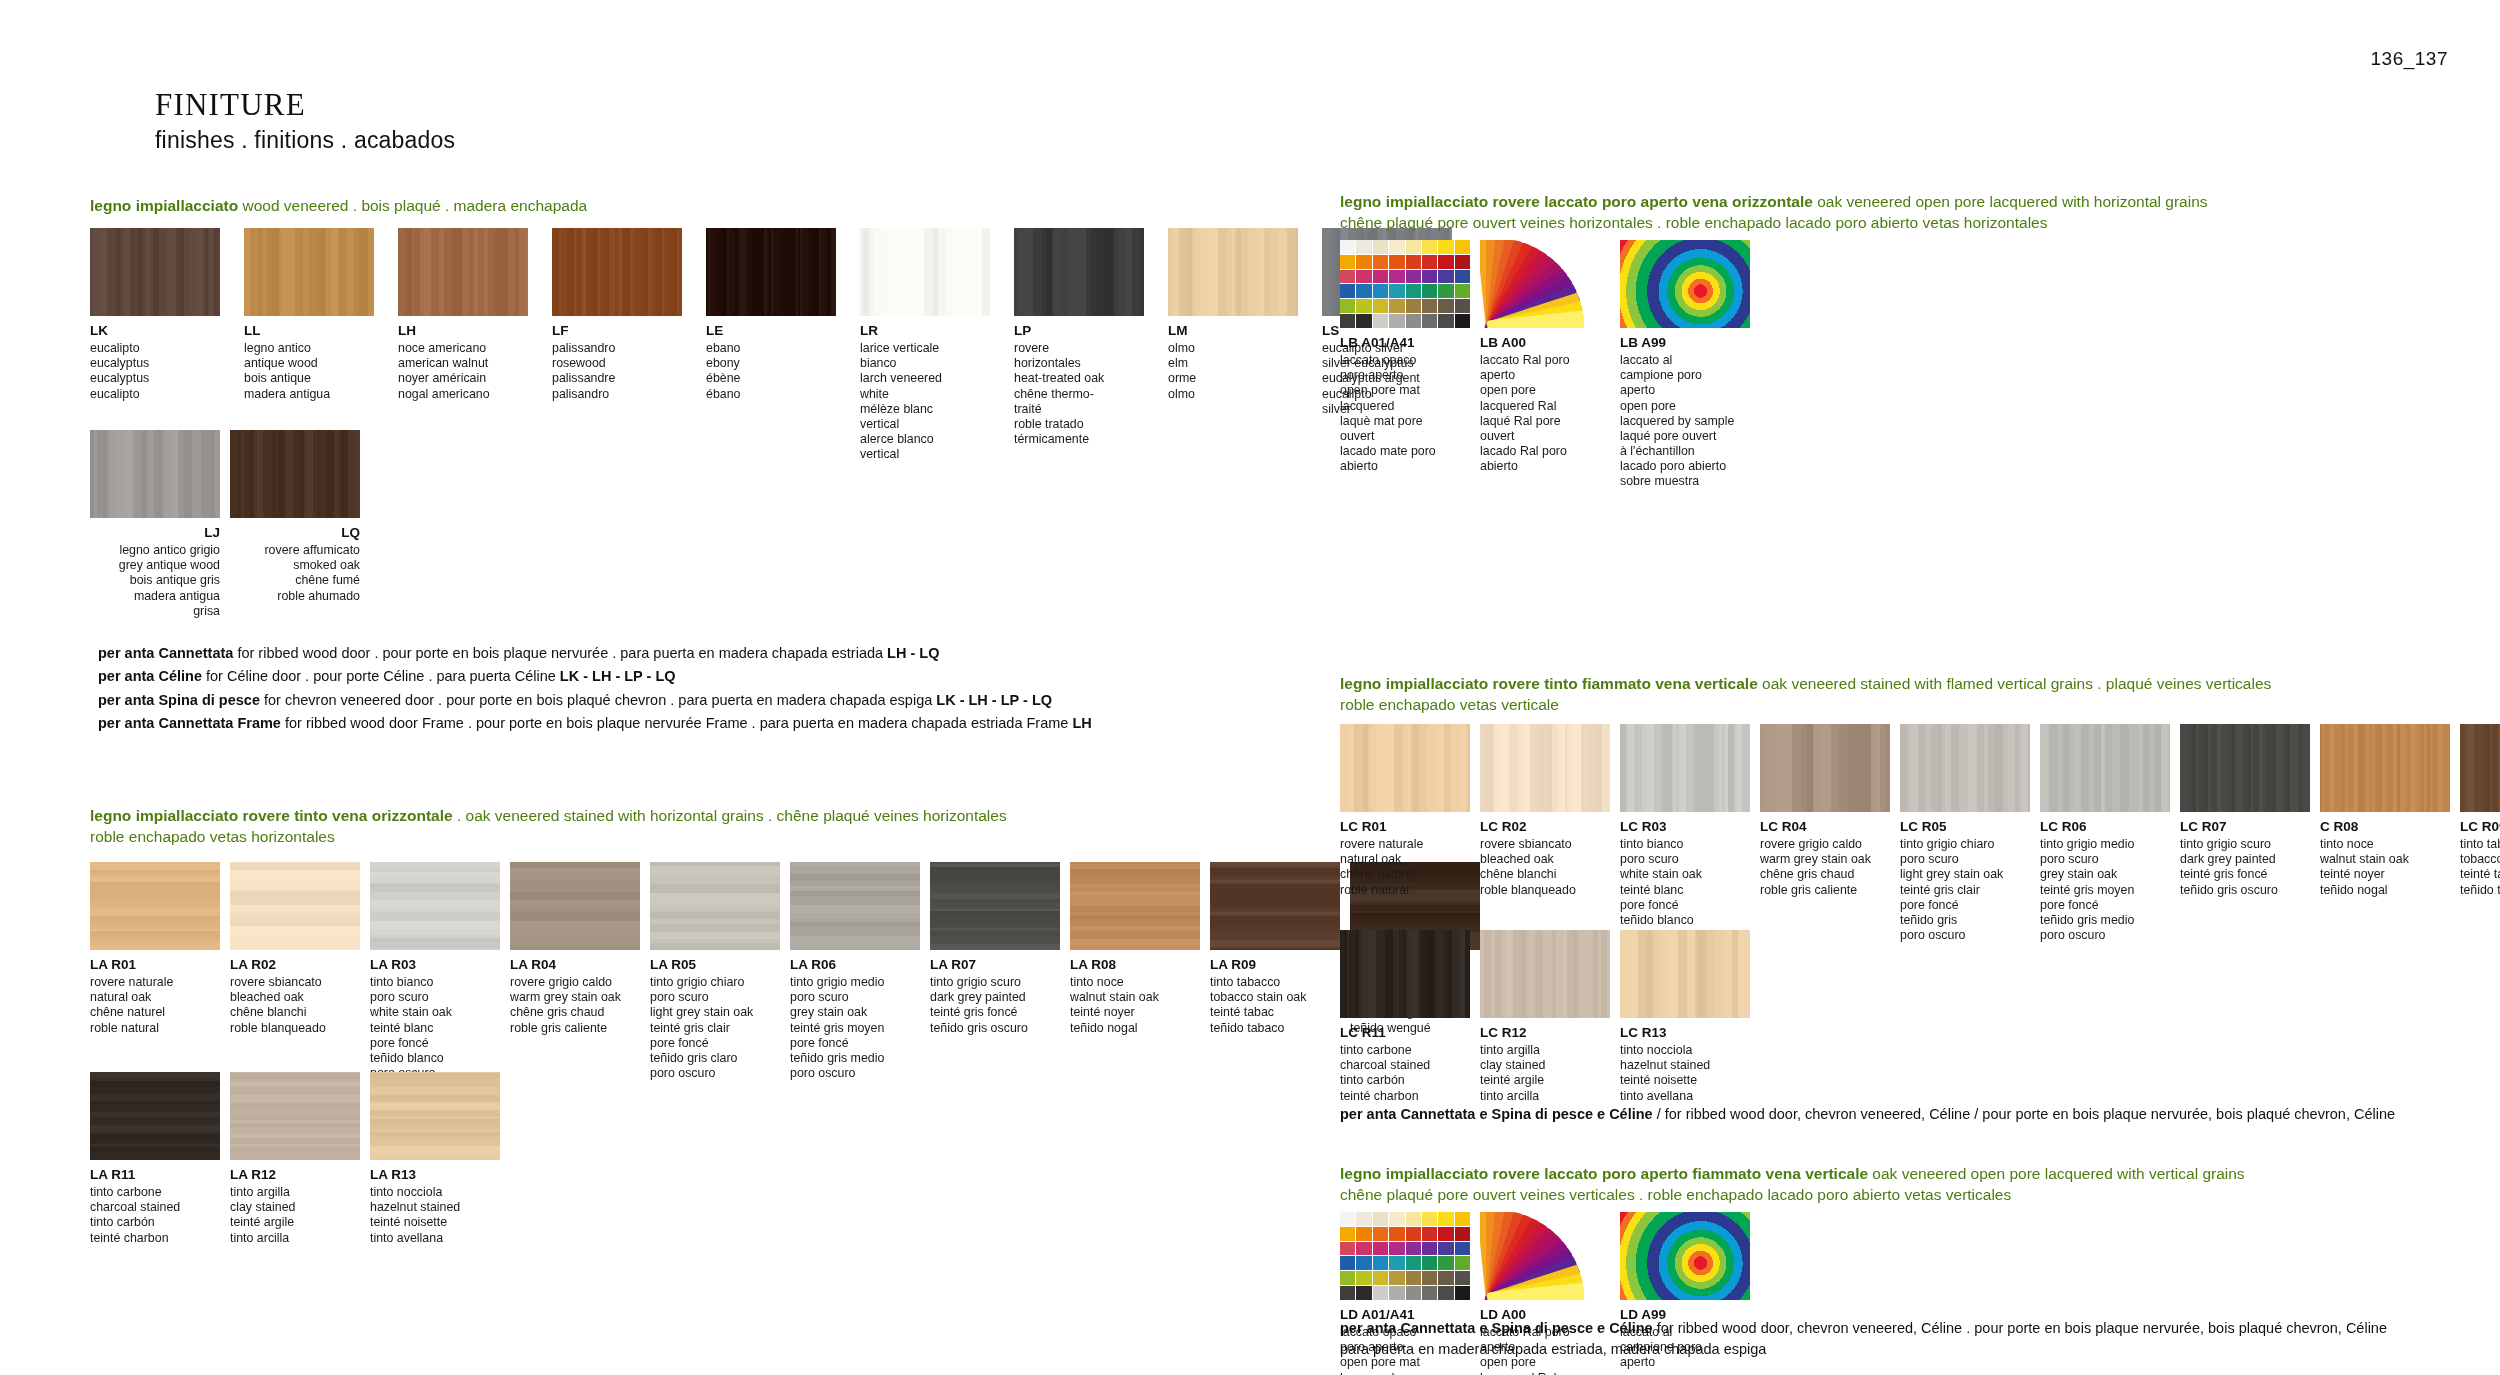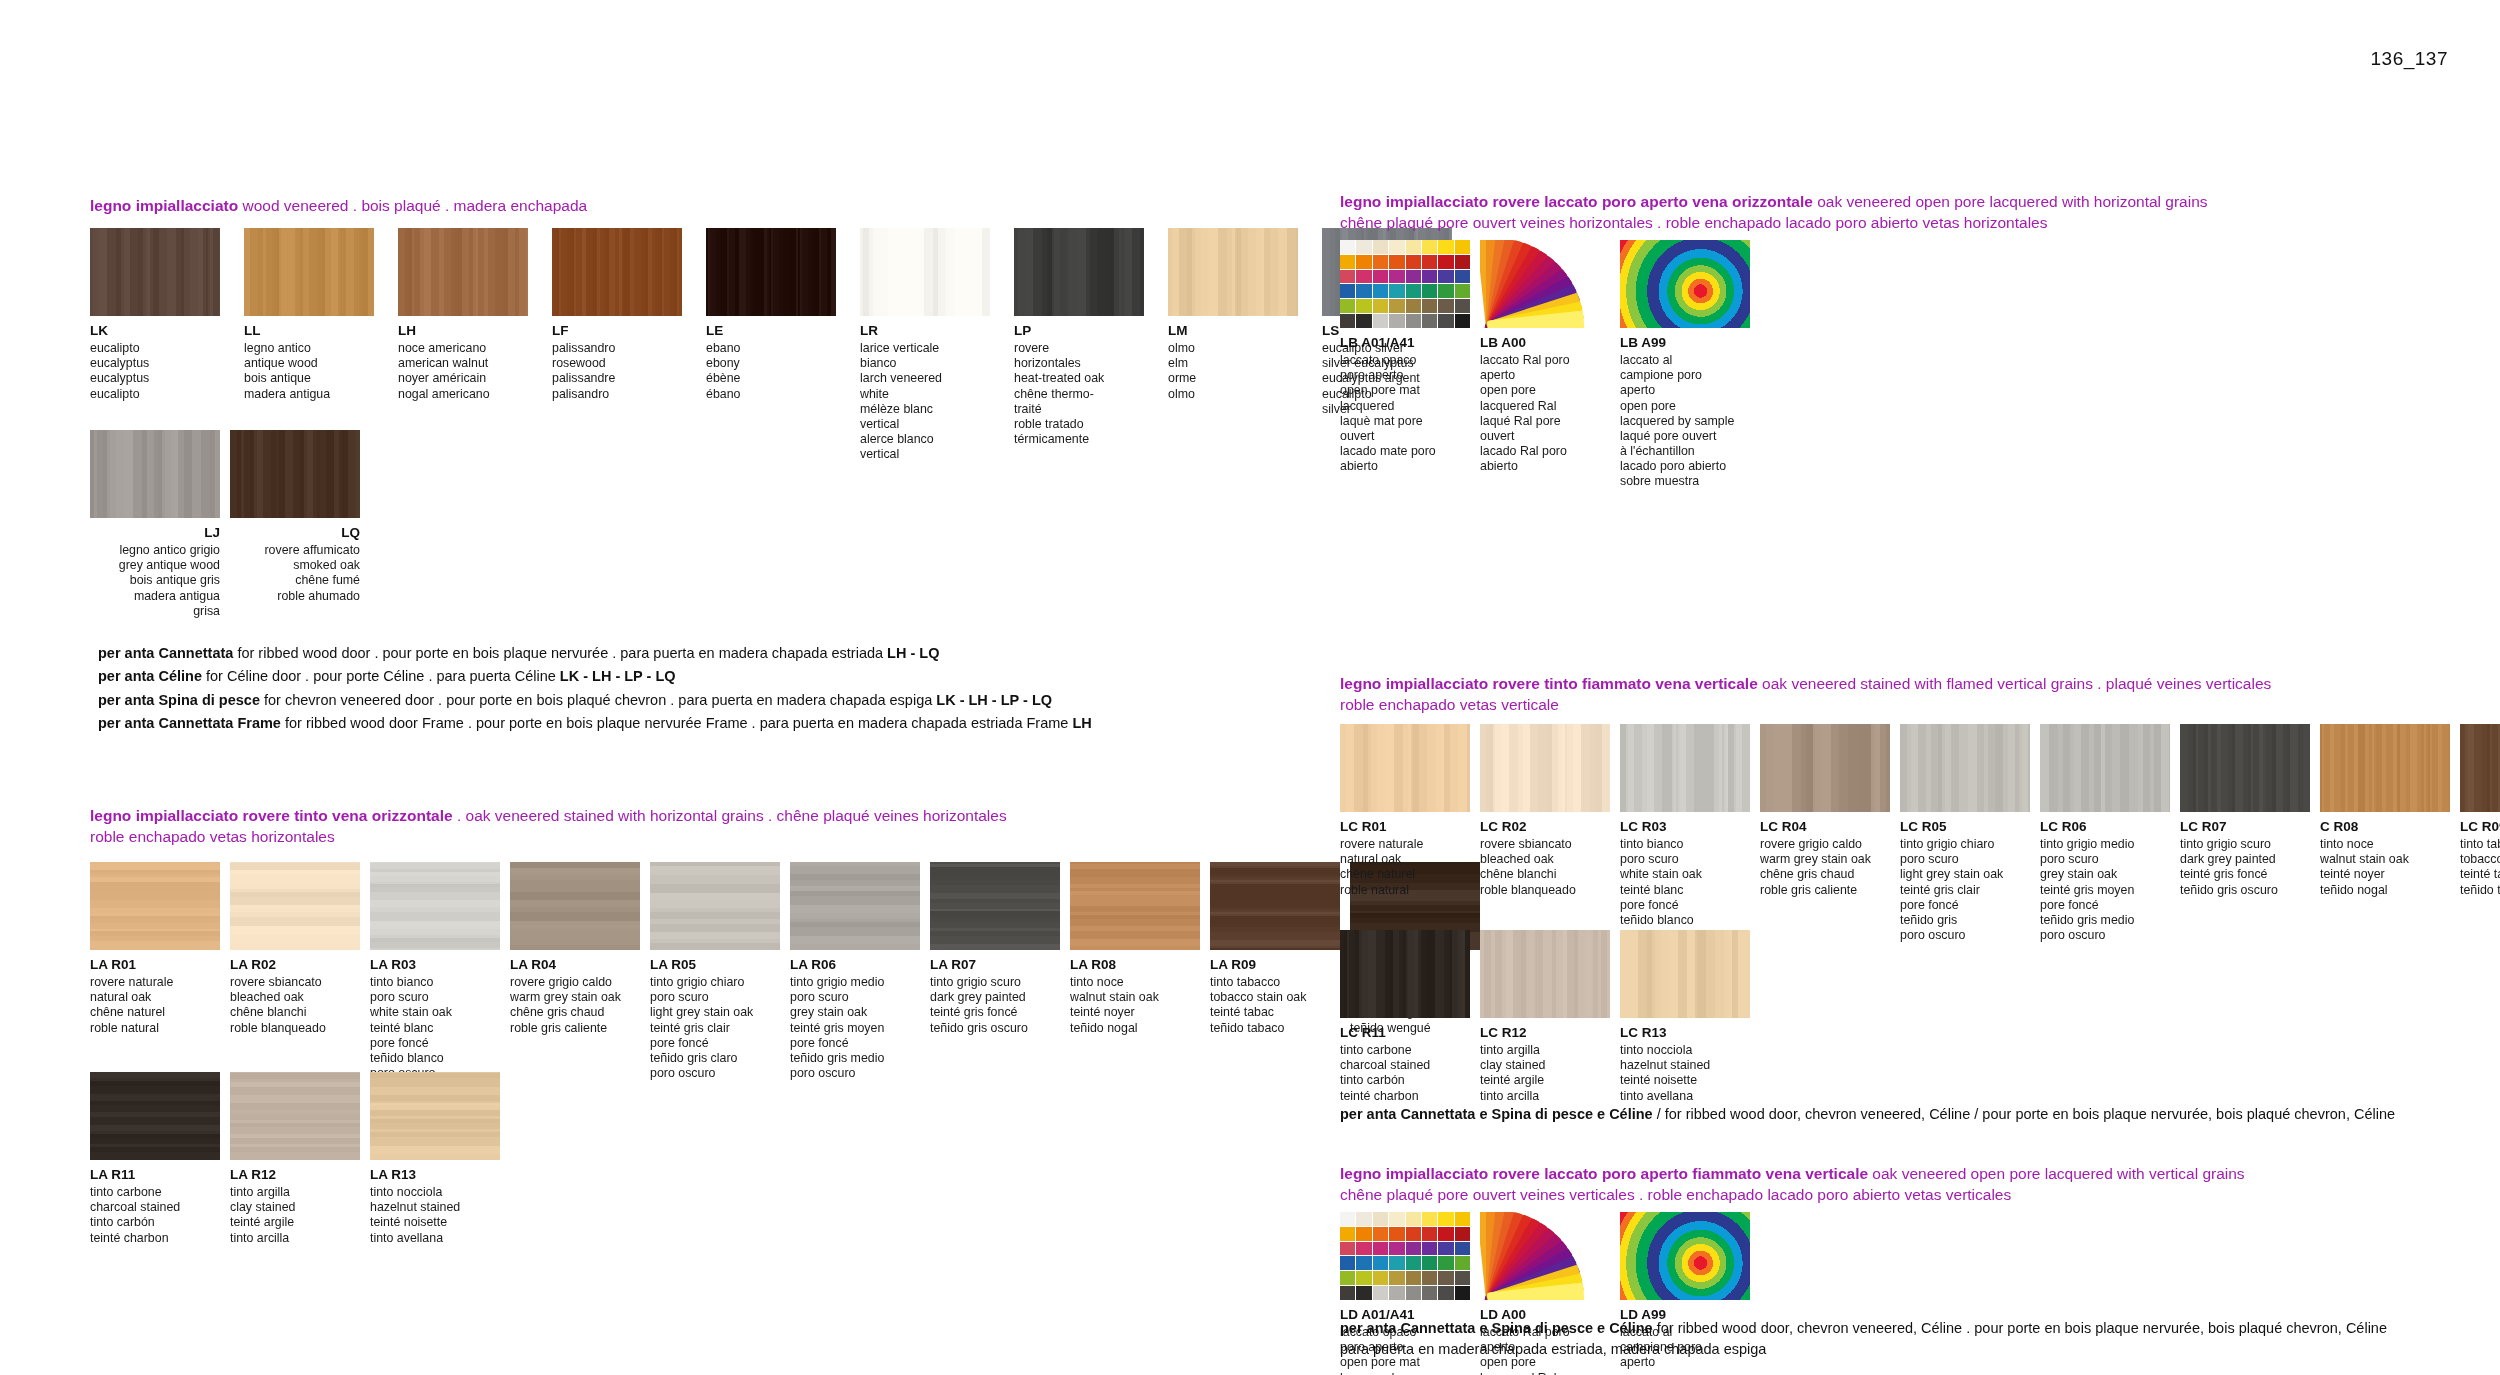--- a/index.html
+++ b/index.html
@@ -19,21 +19,21 @@
   .title-block{position:absolute;left:155px;top:88px;}
   .title-main{
     font-family:"Liberation Serif", serif;
     font-size:31px;letter-spacing:1.2px;color:#111;line-height:1.1;
   }
   .title-sub{
     font-size:23px;color:#111;margin-top:5px;letter-spacing:.2px;
   }
 
   
-  .sec-head{position:absolute;font-size:15.5px;line-height:1.35;color:#a21caf;width:1180px;}
+  .sec-head{position:absolute;font-size:15.5px;line-height:1.35;color:#4d7c0f;width:1180px;}
   .sec-head b{font-weight:700;}
   .sec-head .l2{display:block;}
 
   
   .grid{position:absolute;display:flex;flex-wrap:nowrap;}
   .cell{display:flex;flex-direction:column;}
   .sw{
     width:130px;height:88px;display:block;
     background-repeat:no-repeat;background-size:cover;
   }
@@ -65,20 +65,24 @@
       linear-gradient(#2b3990,#2b3990);
   }
 </style>
 </head>
 <body>
 
 <div class="page">
 
   <div class="pagenum">136_137</div>
 
+  <div class="title-block">
+    <div class="title-main">FINITURE</div>
+    <div class="title-sub">finishes . finitions . acabados</div>
+  </div>
 
   <div class="sec-head" style="left:90px;top:196px;">
     <b>legno impiallacciato</b><span>  wood veneered . bois plaqué . madera enchapada</span>
   </div>
 
   <div class="grid" id="wood-row1" style="left:90px;top:228px;gap:24px;">
       <div class="cell">
         <div class="sw" style="background: repeating-linear-gradient(90deg, rgb(93, 70, 60) 0px, rgb(93, 70, 60) 3px, rgb(98, 75, 65) 3px, rgb(98, 75, 65) 9px, rgb(101, 78, 68) 9px, rgb(101, 78, 68) 17px, rgb(90, 67, 57) 17px, rgb(90, 67, 57) 26px, rgb(84, 61, 51) 26px, rgb(84, 61, 51) 31px, rgb(93, 70, 60) 31px, rgb(93, 70, 60) 34px, rgb(98, 75, 65) 34px, rgb(98, 75, 65) 40px, rgb(88, 65, 55) 40px, rgb(88, 65, 55) 48px, rgb(84, 61, 51) 48px, rgb(84, 61, 51) 53px, rgb(93, 70, 60) 53px, rgb(93, 70, 60) 56px, rgb(98, 75, 65) 56px, rgb(98, 75, 65) 58px, rgb(101, 78, 68) 58px, rgb(101, 78, 68) 60px, rgb(90, 67, 57) 60px, rgb(90, 67, 57) 63px, rgb(84, 61, 51) 63px, rgb(84, 61, 51) 69px, rgb(93, 70, 60) 69px, rgb(93, 70, 60) 77px, rgb(98, 75, 65) 77px, rgb(98, 75, 65) 86px, rgb(88, 65, 55) 86px, rgb(88, 65, 55) 91px, rgb(84, 61, 51) 91px, rgb(84, 61, 51) 94px, rgb(93, 70, 60) 94px, rgb(93, 70, 60) 100px, rgb(98, 75, 65) 100px, rgb(98, 75, 65) 108px, rgb(101, 78, 68) 108px, rgb(101, 78, 68) 113px, rgb(90, 67, 57) 113px, rgb(90, 67, 57) 116px, rgb(84, 61, 51) 116px, rgb(84, 61, 51) 118px, rgb(93, 70, 60) 118px, rgb(93, 70, 60) 120px, rgb(98, 75, 65) 120px, rgb(98, 75, 65) 123px, rgb(88, 65, 55) 123px, rgb(88, 65, 55) 129px), linear-gradient(rgb(90, 67, 57), rgb(90, 67, 57));"></div>
         <div class="code">LK</div>
         <div class="desc">eucalipto

